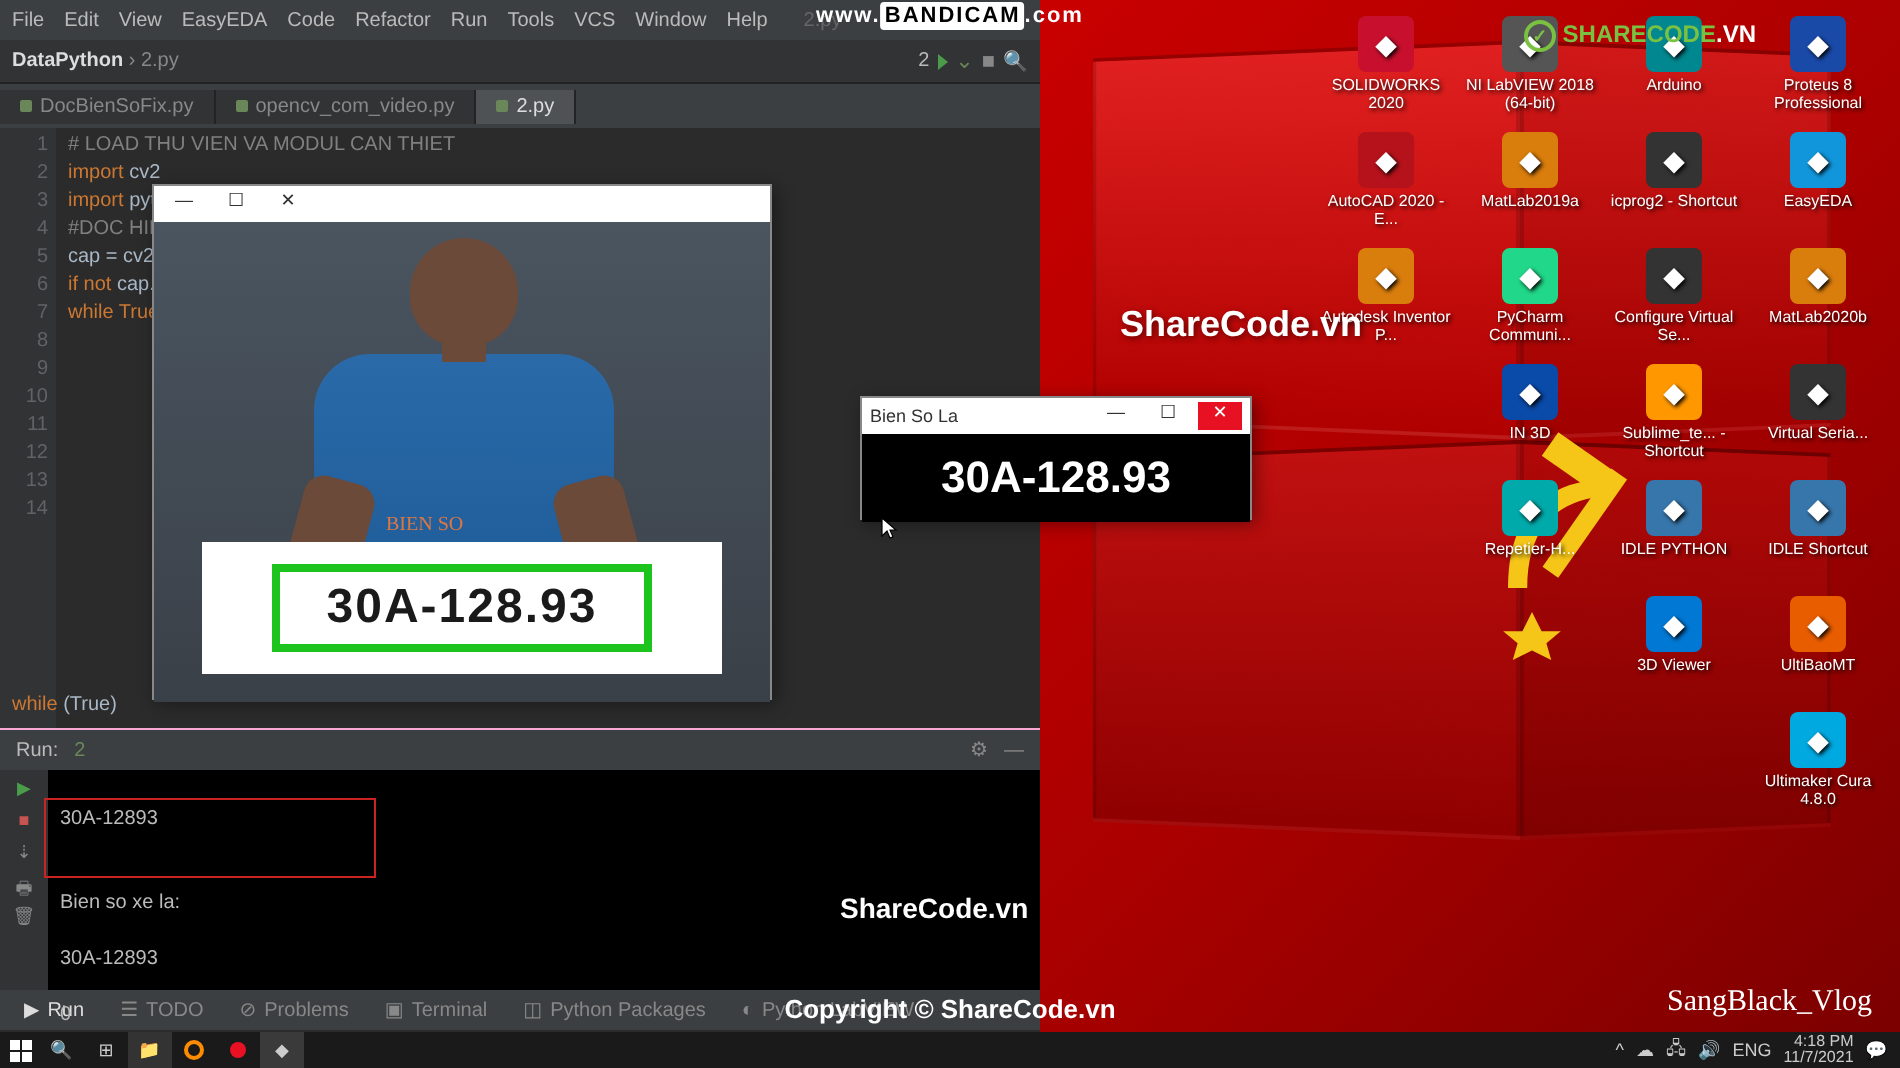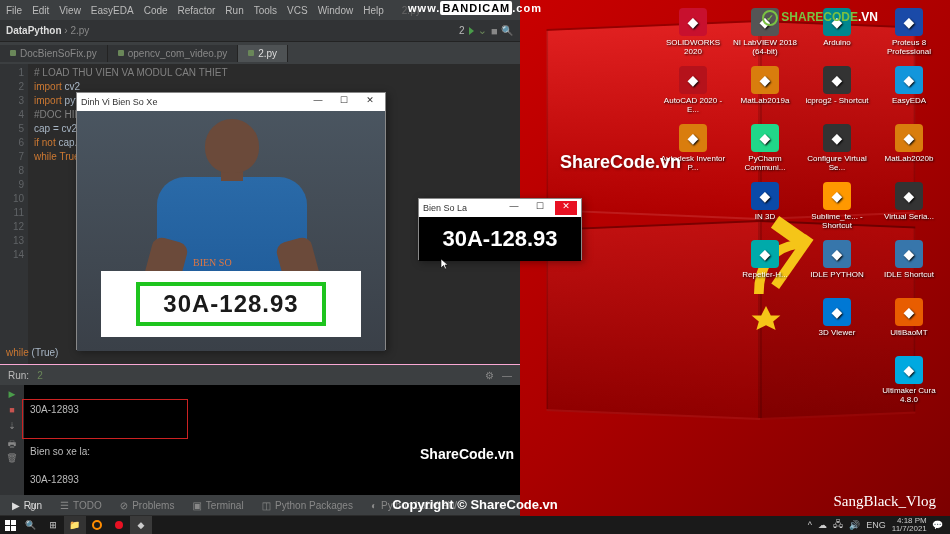--- a/index.html
+++ b/index.html
@@ -53,21 +53,21 @@
 .person{position:absolute;top:8px;left:50px;width:210px;height:220px}
 .person .head{position:absolute;top:0;left:78px;width:54px;height:54px;background:#6b4a3a;border-radius:50% 50% 45% 45%}
 .person .neck{position:absolute;top:48px;left:94px;width:22px;height:14px;background:#6b4a3a}
 .person .torso{position:absolute;top:58px;left:30px;width:150px;height:130px;background:linear-gradient(180deg,#2a6aa8,#1e5a98);border-radius:28px 28px 10px 10px}
 .person .arm-l{position:absolute;top:120px;left:18px;width:36px;height:70px;background:#6b4a3a;border-radius:10px;transform:rotate(15deg)}
 .person .arm-r{position:absolute;top:120px;left:156px;width:36px;height:70px;background:#6b4a3a;border-radius:10px;transform:rotate(-15deg)}
 .plate-held{position:absolute;top:160px;left:24px;width:260px;height:66px;background:#fff;display:flex;align-items:center;justify-content:center}
 .plate-inner{width:190px;height:44px;border:4px solid #1ec41e;background:#fff;display:flex;align-items:center;justify-content:center;font-family:Arial,sans-serif;font-weight:bold;font-size:24px;color:#1a1a1a;letter-spacing:1px}
 .label-khung{position:absolute;top:6px;left:10px;font-family:"Times New Roman",serif;font-size:16px;color:#222}
 .label-bien{position:absolute;top:146px;left:116px;font-family:"Times New Roman",serif;font-size:10px;color:#dd7744}
-.popup2{top:198px;left:418px;width:164px;height:62px}
+.popup2{top:198px;left:430px;width:196px;height:62px}
 .popup2 .body{width:100%;height:44px;background:#000;display:flex;align-items:center;justify-content:center;color:#fff;font-family:Arial,sans-serif;font-weight:bold;font-size:22px;letter-spacing:0}
 .cursor{position:absolute;top:258px;left:440px;width:12px;height:12px;pointer-events:none}
 
 .dicons{position:absolute;top:8px;right:6px;display:grid;grid-template-columns:repeat(5,70px);grid-auto-rows:56px;gap:2px 2px;direction:rtl}
 .dicon{direction:ltr;display:flex;flex-direction:column;align-items:center;justify-content:flex-start;font-size:8px;color:#fff;text-align:center;text-shadow:1px 1px 2px #000;gap:2px}
 .dicon .ic{width:28px;height:28px;border-radius:4px;display:flex;align-items:center;justify-content:center;font-size:14px;color:#fff}
 
 .wm-bandicam{position:absolute;top:2px;left:50%;transform:translateX(-50%);font-size:11px;color:#fff;font-weight:bold;letter-spacing:1px}
 .wm-bandicam span{color:#fff}
 .wm-sharecode-logo{position:absolute;top:10px;right:72px;font-size:12px;color:#fff;font-weight:bold}
@@ -307,21 +307,20 @@
         <div class="dicon">
           <div class="ic" style="background: rgb(0, 169, 224);">◆</div>
           <div>Ultimaker Cura 4.8.0</div>
         </div>
       </div>
   </div>
 </div>
 
 <div class="popup popup1">
   <div class="popup-titlebar">
-    <span class="t">Dinh Vi Bien So Xe</span>
     <span class="btn">—</span>
     <span class="btn">☐</span>
     <span class="btn close">✕</span>
   </div>
   <div class="body">
     <div class="person">
       <div class="torso"></div>
         <div class="neck"></div>
         <div class="head"></div>
       <div class="arm-l"></div>

